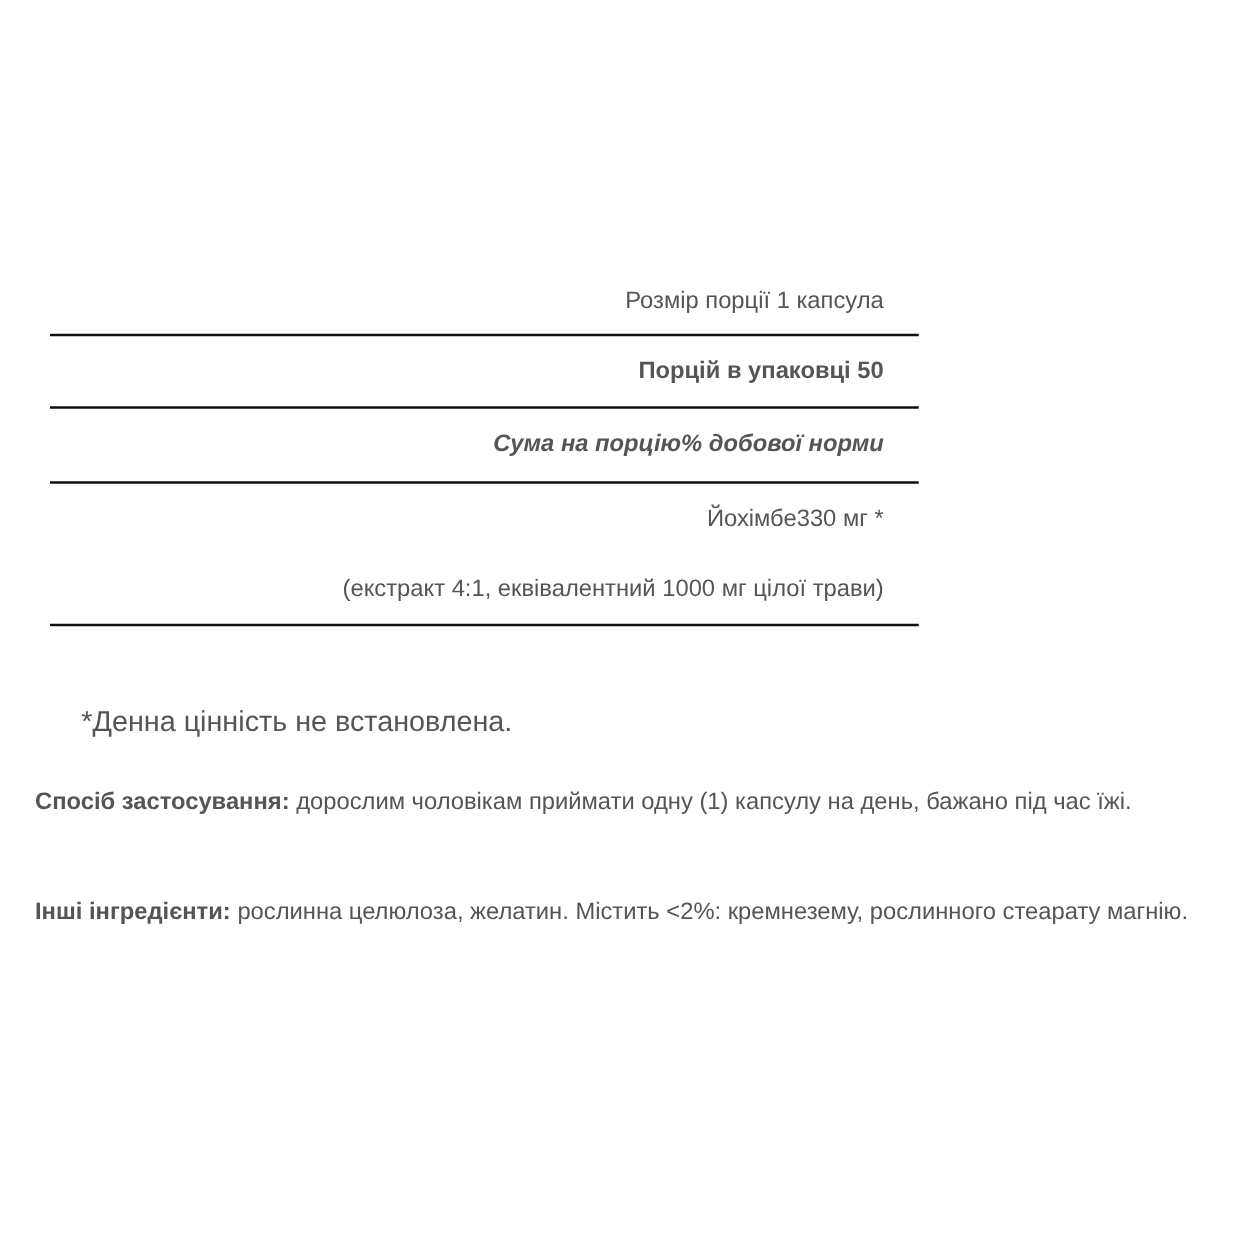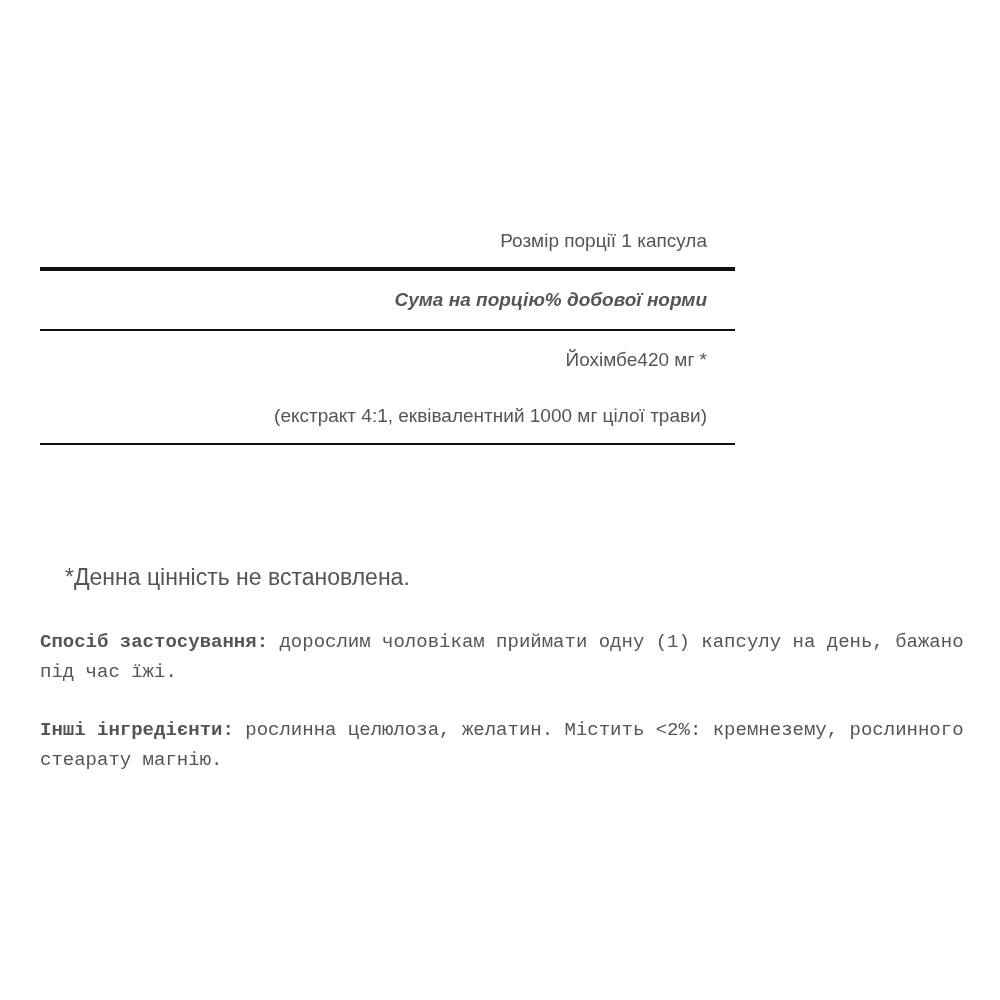--- a/index.html
+++ b/index.html
@@ -22,43 +22,46 @@
     .r1 { height: 47px; padding-top: 0; align-items: flex-start; padding-top: 10px; box-sizing: border-box; }
     .r2 { height: 56px; }
     .r3 { height: 58px; font-style: italic; }
     .ing-main { height: 58px; }
     .ing-sub { height: 50px; padding-left: 38px; }
     .ing-sub2 { height: 54px; padding-left: 38px; }
     .footnote {
       position: absolute; left: 65px; top: 566px; font-size: 23px; line-height: 22px;
     }
     .para {
-      position: absolute; left: 40px; width: 940px; font-size: 19px; line-height: 30px; font-family: Liberation Mono, monospace;
+      position: absolute; left: 28px; width: 940px; font-size: 19px; line-height: 30px;
     }
     .para b { font-weight: bold; }
     .p1 { top: 627px; }
     .p2 { top: 715px; }
   </style>
 </head>
 <body>
 
 <div class="facts">
   <div class="row r1">
     <span>Розмір порції 1 капсула</span>
   </div>
   <div class="rule"></div>
+  <div class="row bold r2">
+    <span>Порцій в упаковці 50</span>
+  </div>
   <div class="rule"></div>
   <div class="row bold r3">
     <span>Сума на порцію</span>
     <span>% добової норми</span>
   </div>
   <div class="rule"></div>
   <div class="row ing-main">
     <span>Йохімбе</span>
-    <span>420 мг *</span>
+    <span>330 мг *</span>
   </div>
   <div class="row ing-sub2">
     <span>(екстракт 4:1, еквівалентний 1000 мг цілої трави)</span>
   </div>
   <div class="rule"></div>
 </div>
 
 <div class="footnote">*Денна цінність не встановлена.</div>
 
 <div class="para p1">

